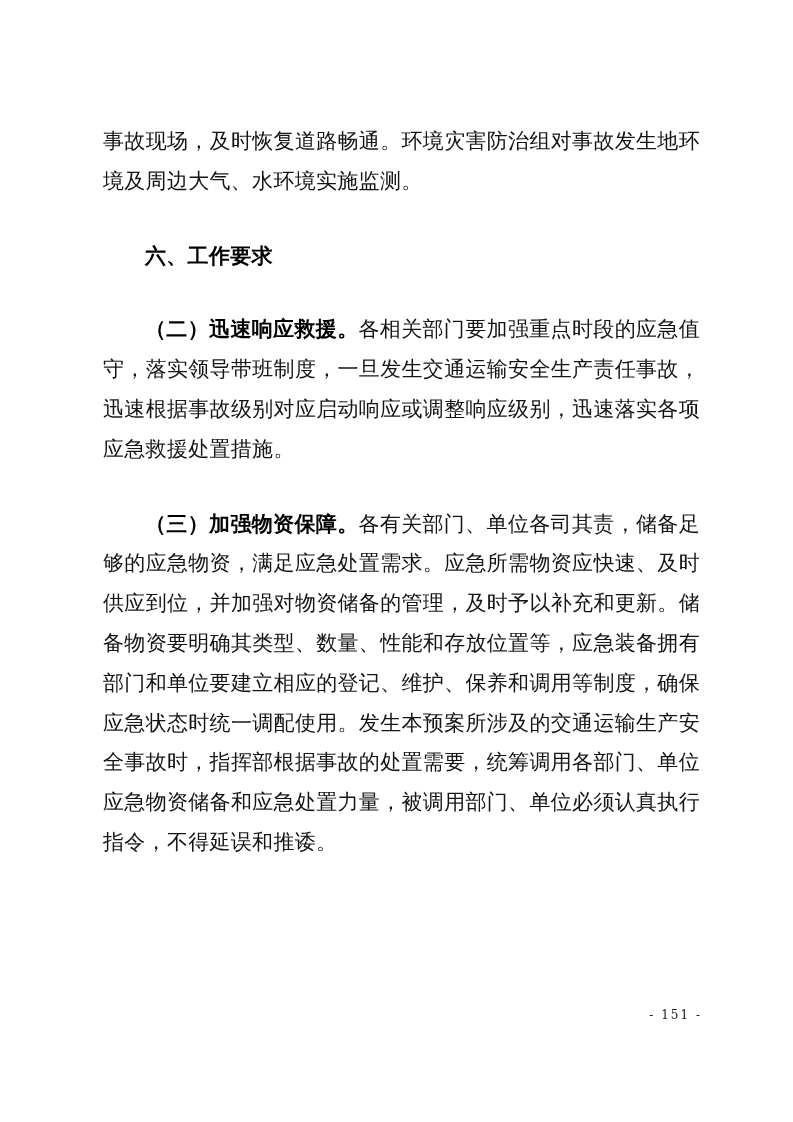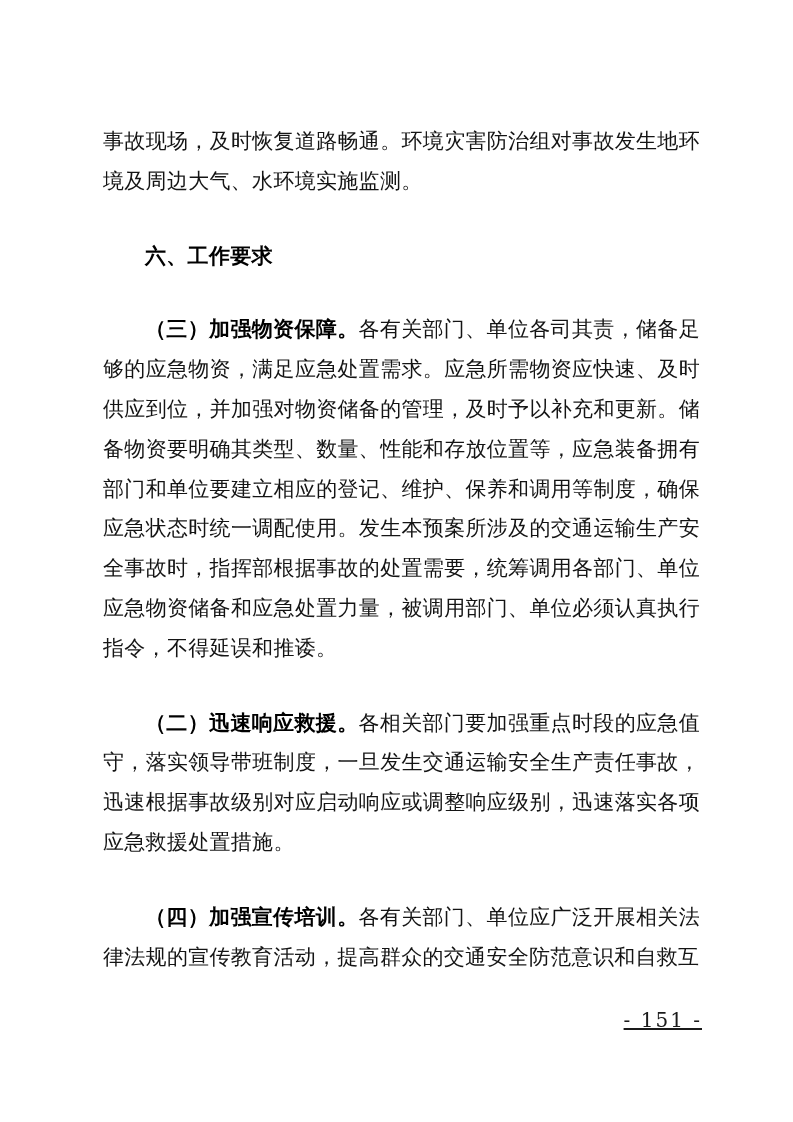--- a/index.html
+++ b/index.html
@@ -39,32 +39,30 @@
     color: #000000;
   }
   .bold-run {
     font-weight: 700;
     color: #000000;
   }
   .page-number {
     position: absolute;
     top: 1008px;
     right: 91px;
-    font-size: 20px;
+    font-size: 12px;
     letter-spacing: 2px;
     color: #1a1a1a;
     font-family: "DejaVu Serif", "Liberation Serif", serif;
-    text-decoration: underline;
   }
 </style>
 </head>
 <body>
 
 <div class="page">
   <div class="content">
       <p class="para"><span>事故现场，及时恢复道路畅通。环境灾害防治组对事故发生地环境及周边大气、水环境实施监测。</span></p>
       <p class="para indent heading"><span class="bold-run">六、工作要求</span></p>
+      <p class="para indent"><span class="bold-run">（二）迅速响应救援。</span><span>各相关部门要加强重点时段的应急值守，落实领导带班制度，一旦发生交通运输安全生产责任事故，迅速根据事故级别对应启动响应或调整响应级别，迅速落实各项应急救援处置措施。</span></p>
       <p class="para indent"><span class="bold-run">（三）加强物资保障。</span><span>各有关部门、单位各司其责，储备足够的应急物资，满足应急处置需求。应急所需物资应快速、及时供应到位，并加强对物资储备的管理，及时予以补充和更新。储备物资要明确其类型、数量、性能和存放位置等，应急装备拥有部门和单位要建立相应的登记、维护、保养和调用等制度，确保应急状态时统一调配使用。发生本预案所涉及的交通运输生产安全事故时，指挥部根据事故的处置需要，统筹调用各部门、单位应急物资储备和应急处置力量，被调用部门、单位必须认真执行指令，不得延误和推诿。</span></p>
-      <p class="para indent"><span class="bold-run">（二）迅速响应救援。</span><span>各相关部门要加强重点时段的应急值守，落实领导带班制度，一旦发生交通运输安全生产责任事故，迅速根据事故级别对应启动响应或调整响应级别，迅速落实各项应急救援处置措施。</span></p>
-      <p class="para indent"><span class="bold-run">（四）加强宣传培训。</span><span>各有关部门、单位应广泛开展相关法律法规的宣传教育活动，提高群众的交通安全防范意识和自救互</span></p>
     </div>
   <div class="page-number">- 151 -</div>
 </div>
 
 </body></html>

